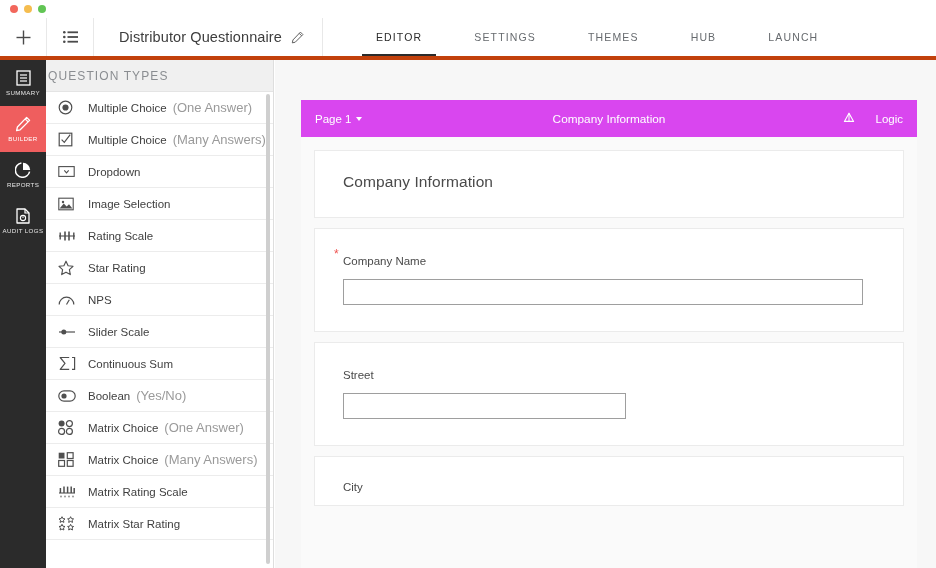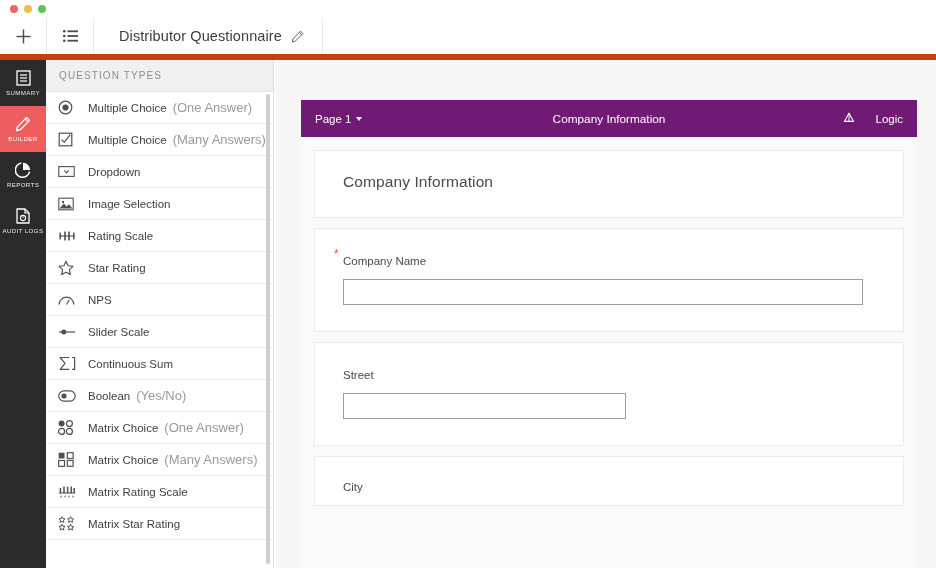--- a/index.html
+++ b/index.html
@@ -37,21 +37,21 @@
   .dot-yellow { background: #f5bd4f; }
   .dot-green { background: #61c554; }
 
   
   .header {
     position: absolute;
     top: 18px; left: 0;
     width: 936px;
     height: 42px;
     background: #ffffff;
-    border-bottom: 6px solid #c2410c;
+    border-bottom: 4px solid #c2410c;
     display: flex;
     align-items: stretch;
   }
   .hdr-iconbtn {
     width: 47px;
     display: flex;
     align-items: center;
     justify-content: center;
     border-right: 1px solid #e8e8e8;
     color: #4a4a4a;
@@ -136,22 +136,22 @@
     height: 508px;
     background: #ffffff;
     border-right: 1px solid #dedede;
     overflow: hidden;
   }
   .qpanel-head {
     height: 32px;
     background: #f0f0f0;
     display: flex;
     align-items: center;
-    padding-left: 13px;
-    font-size: 10px;
+    padding-left: 2px;
+    font-size: 12px;
     letter-spacing: 1.1px;
     color: #8a8d91;
     border-bottom: 1px solid #e4e4e4;
   }
   .qlist { position: relative; }
   .qitem {
     height: 32px;
     display: flex;
     align-items: center;
     border-bottom: 1px solid #ececec;
@@ -196,21 +196,21 @@
     height: 508px;
     background: #f7f7f7;
     overflow: hidden;
   }
 
   .formbar {
     position: absolute;
     top: 40px; left: 26px;
     width: 616px;
     height: 37px;
-    background: #701a75;
+    background: #d946ef;
     display: flex;
     align-items: center;
     padding: 0 14px;
     color: #ffffff;
   }
   .formbar-left {
     display: flex;
     align-items: center;
     gap: 5px;
     font-size: 11.5px;
@@ -333,20 +333,37 @@
     <div class="hdr-title-wrap">
       <span class="hdr-title">Distributor Questionnaire</span>
       <span class="pencil-icon">
         <svg width="13" height="13" viewBox="0 0 16 16">
           <path d="M11.6 1.4 L14.6 4.4 L5.2 13.8 L1.6 14.6 L2.4 11 Z" fill="none" stroke="#5a5a5a" stroke-width="1.2" stroke-linejoin="round"></path>
           <line x1="10.1" y1="2.9" x2="13.1" y2="5.9" stroke="#5a5a5a" stroke-width="1.2"></line>
         </svg>
       </span>
     </div>
 
+    <div class="hdr-tabs">
+      <div class="hdr-tab active">
+        <span>EDITOR</span>
+      </div>
+      <div class="hdr-tab">
+        <span>SETTINGS</span>
+      </div>
+      <div class="hdr-tab">
+        <span>THEMES</span>
+      </div>
+      <div class="hdr-tab">
+        <span>HUB</span>
+      </div>
+      <div class="hdr-tab">
+        <span>LAUNCH</span>
+      </div>
+    </div>
   </div>
 
   <div class="rail">
 
     <div class="rail-item">
       <span class="rail-ico">
         <svg width="15" height="16" viewBox="0 0 15 16">
           <rect x="1" y="1" width="13" height="14" fill="none" stroke="#ffffff" stroke-width="1.3"></rect>
           <line x1="4" y1="5" x2="11" y2="5" stroke="#ffffff" stroke-width="1.2"></line>
           <line x1="4" y1="8" x2="11" y2="8" stroke="#ffffff" stroke-width="1.2"></line>

